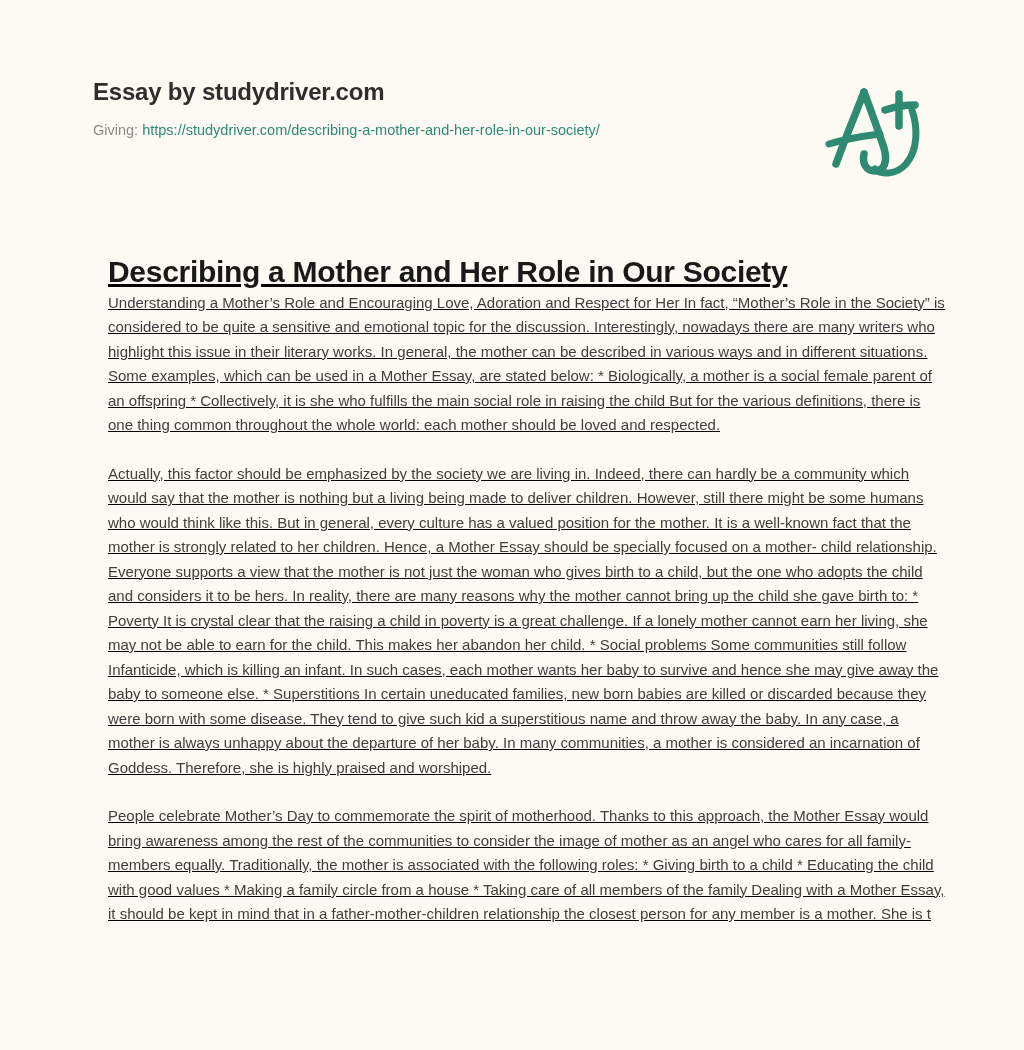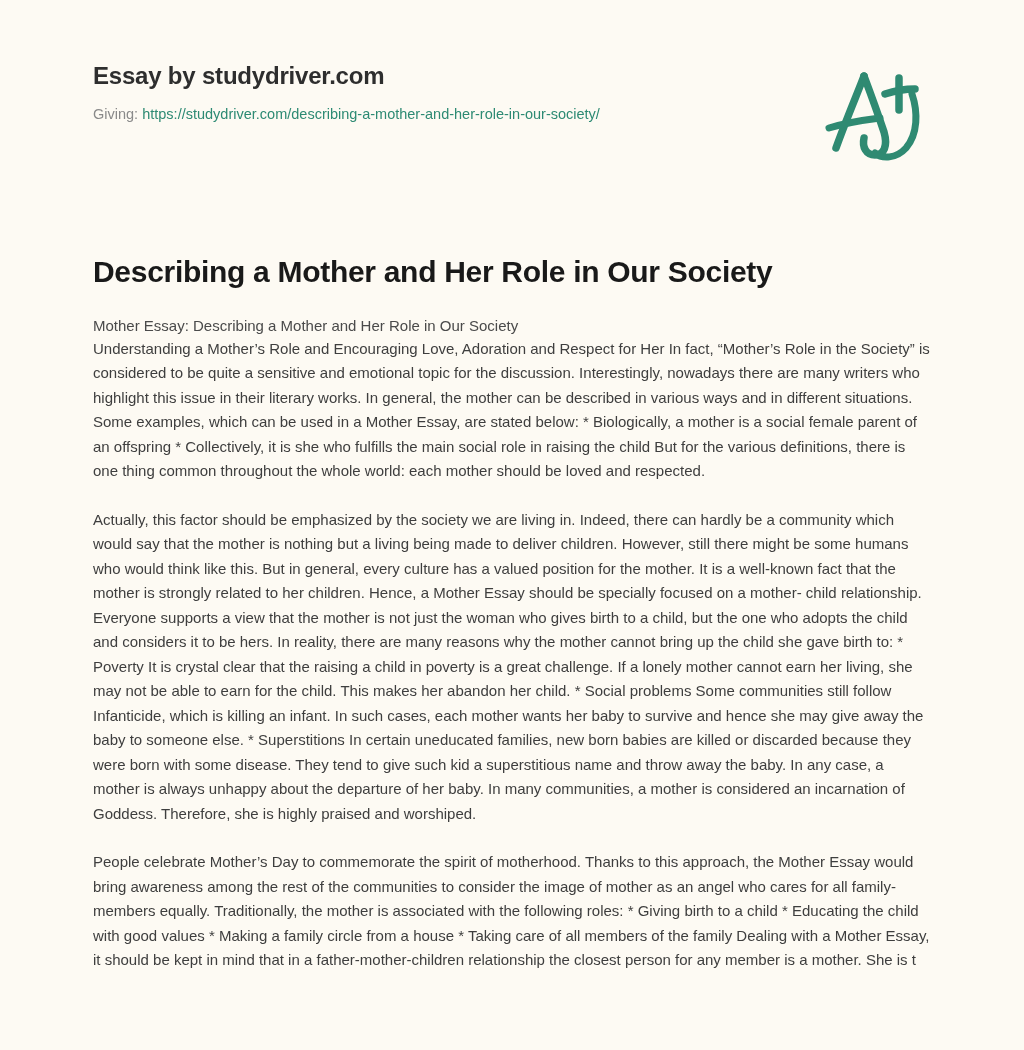--- a/index.html
+++ b/index.html
@@ -22,21 +22,21 @@
     box-sizing: border-box;
     position: relative;
     background: #fdfaf3;
     overflow: hidden;
   }
 
   
   .header {
     position: absolute;
     left: 0;
-    top: 0;
+    top: 16px;
     width: 1024px;
     height: 190px;
   }
 
   .header-left {
     position: absolute;
     left: 93px;
     top: 62px;
     width: 640px;
   }
@@ -79,23 +79,24 @@
   }
   .logo svg {
     display: block;
     width: 120px;
     height: 112px;
   }
 
   
   .article {
     position: absolute;
-    left: 93px;
+    left: 108px;
     top: 253px;
     width: 840px;
+    text-decoration: underline;
   }
 
   .article-title {
     margin: 0;
     font-size: 30px;
     font-weight: bold;
     color: #191919;
     line-height: 1.25;
     letter-spacing: -0.3px;
   }
@@ -156,21 +157,20 @@
         </g>
       </svg>
     </div>
 
   </div>
 
   <div class="article">
 
     <h1 class="article-title">Describing a Mother and Her Role in Our Society</h1>
 
-    <p class="subtitle">Mother Essay: Describing a Mother and Her Role in Our Society</p>
 
     <div class="paragraphs">
       <p class="body-text">Understanding a Mother’s Role and Encouraging Love, Adoration and Respect for Her In fact, “Mother’s Role in the Society” is considered to be quite a sensitive and emotional topic for the discussion. Interestingly, nowadays there are many writers who highlight this issue in their literary works. In general, the mother can be described in various ways and in different situations. Some examples, which can be used in a Mother Essay, are stated below: * Biologically, a mother is a social female parent of an offspring * Collectively, it is she who fulfills the main social role in raising the child But for the various definitions, there is one thing common throughout the whole world: each mother should be loved and respected.</p>
       <p class="body-text">Actually, this factor should be emphasized by the society we are living in. Indeed, there can hardly be a community which would say that the mother is nothing but a living being made to deliver children. However, still there might be some humans who would think like this. But in general, every culture has a valued position for the mother. It is a well-known fact that the mother is strongly related to her children. Hence, a Mother Essay should be specially focused on a mother- child relationship. Everyone supports a view that the mother is not just the woman who gives birth to a child, but the one who adopts the child and considers it to be hers. In reality, there are many reasons why the mother cannot bring up the child she gave birth to: * Poverty It is crystal clear that the raising a child in poverty is a great challenge. If a lonely mother cannot earn her living, she may not be able to earn for the child. This makes her abandon her child. * Social problems Some communities still follow Infanticide, which is killing an infant. In such cases, each mother wants her baby to survive and hence she may give away the baby to someone else. * Superstitions In certain uneducated families, new born babies are killed or discarded because they were born with some disease. They tend to give such kid a superstitious name and throw away the baby. In any case, a mother is always unhappy about the departure of her baby. In many communities, a mother is considered an incarnation of Goddess. Therefore, she is highly praised and worshiped.</p>
       <p class="body-text">People celebrate Mother’s Day to commemorate the spirit of motherhood. Thanks to this approach, the Mother Essay would bring awareness among the rest of the communities to consider the image of mother as an angel who cares for all family-members equally. Traditionally, the mother is associated with the following roles: * Giving birth to a child * Educating the child with good values * Making a family circle from a house * Taking care of all members of the family Dealing with a Mother Essay, it should be kept in mind that in a father-mother-children relationship the closest person for any member is a mother. She is t</p>
     </div>
 
   </div>
 
 </div>

